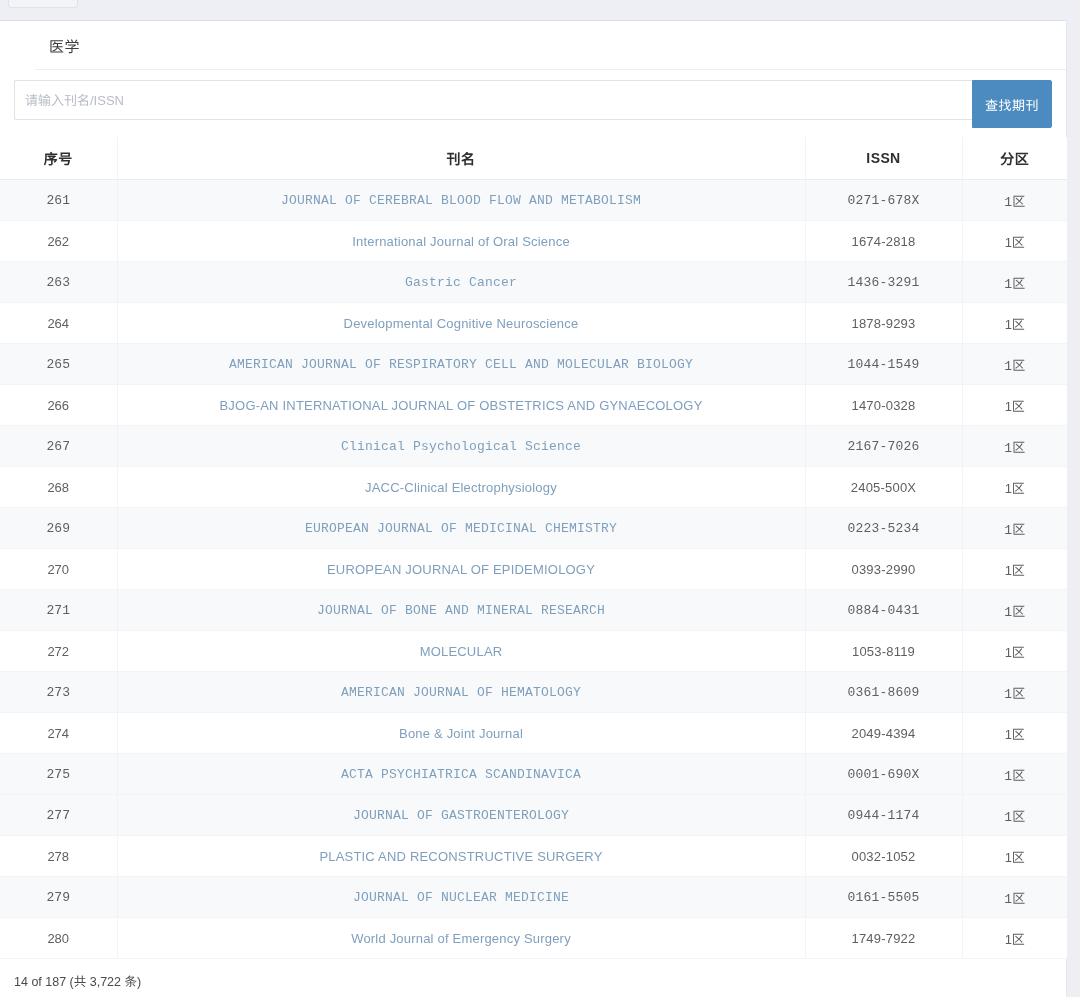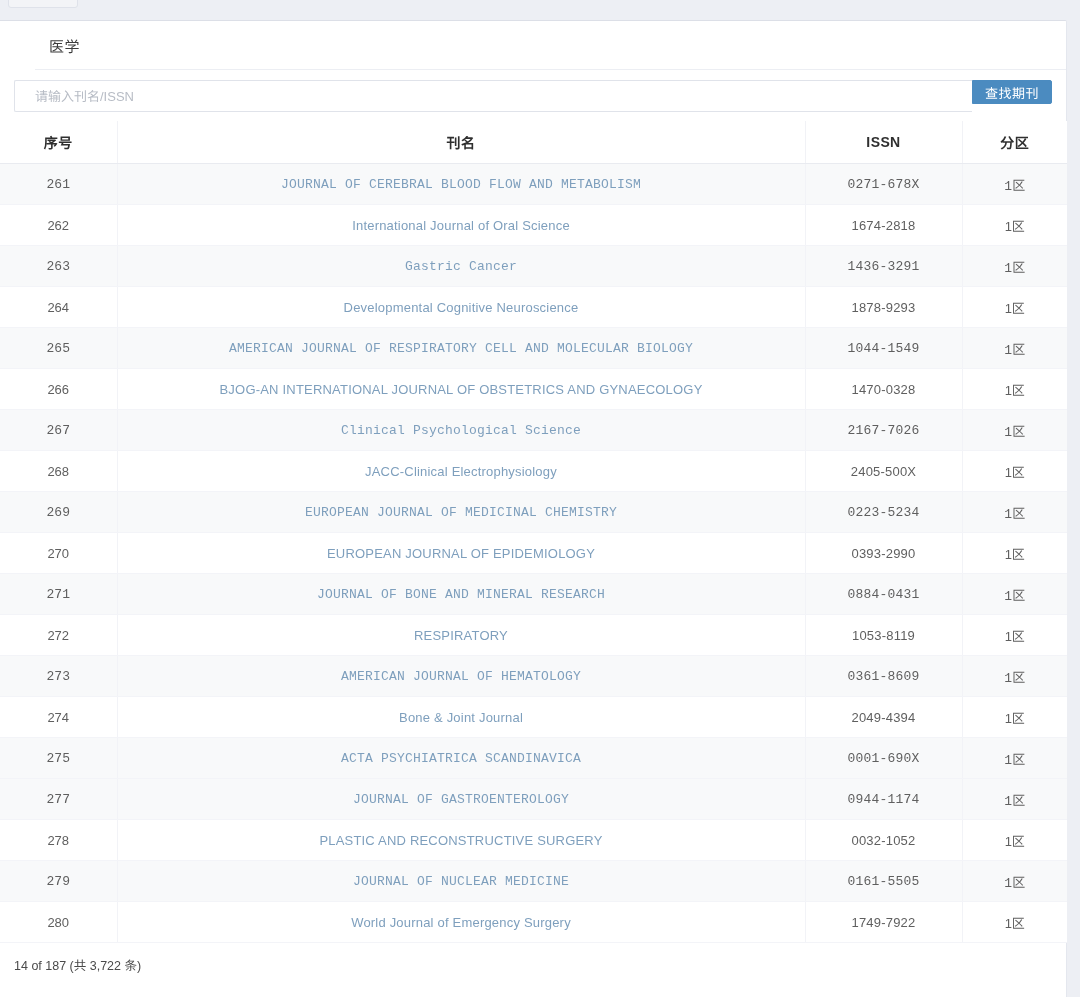--- a/index.html
+++ b/index.html
@@ -69,39 +69,39 @@
 
   
   .search-row {
     display: flex;
     align-items: stretch;
     padding: 10px 14px 9px 14px;
     box-sizing: border-box;
   }
   .search-input {
     flex: 1 1 auto;
-    height: 32px;
+    height: 40px;
     border: 1px solid #e0e3ea;
     border-right: none;
     box-sizing: border-box;
-    padding: 0 20px;
+    padding: 0 10px;
     font-size: 13px;
     color: #b91c1c;
     font-family: "Liberation Sans", "DejaVu Sans", sans-serif;
     background: #fff;
     outline: none;
     border-radius: 2px 0 0 2px;
   }
   .search-input::placeholder {
     color: #b7bcc5;
   }
   .search-button {
     flex: 0 0 auto;
     width: 80px;
-    height: 24px;
+    height: 48px;
     background: #4b8bc0;
     border: 1px solid #4b8bc0;
     color: #ffffff;
     font-size: 13px;
     font-family: "Liberation Sans", "DejaVu Sans", sans-serif;
     cursor: pointer;
     box-sizing: border-box;
     border-radius: 0 2px 2px 0;
     letter-spacing: .5px;
   }
@@ -261,21 +261,21 @@
             <td class="zone-cell">1区</td>
           </tr>
           <tr class="row-odd">
             <td class="idx-cell">271</td>
             <td><a class="jlink" href="#">JOURNAL OF BONE AND MINERAL RESEARCH</a></td>
             <td class="issn-cell">0884-0431</td>
             <td class="zone-cell">1区</td>
           </tr>
           <tr class="row-even">
             <td class="idx-cell">272</td>
-            <td><a class="jlink" href="#">RESPIRATORY</a></td>
+            <td><a class="jlink" href="#">MOLECULAR</a></td>
             <td class="issn-cell">1053-8119</td>
             <td class="zone-cell">1区</td>
           </tr>
           <tr class="row-odd">
             <td class="idx-cell">273</td>
             <td><a class="jlink" href="#">AMERICAN JOURNAL OF HEMATOLOGY</a></td>
             <td class="issn-cell">0361-8609</td>
             <td class="zone-cell">1区</td>
           </tr>
           <tr class="row-even">

